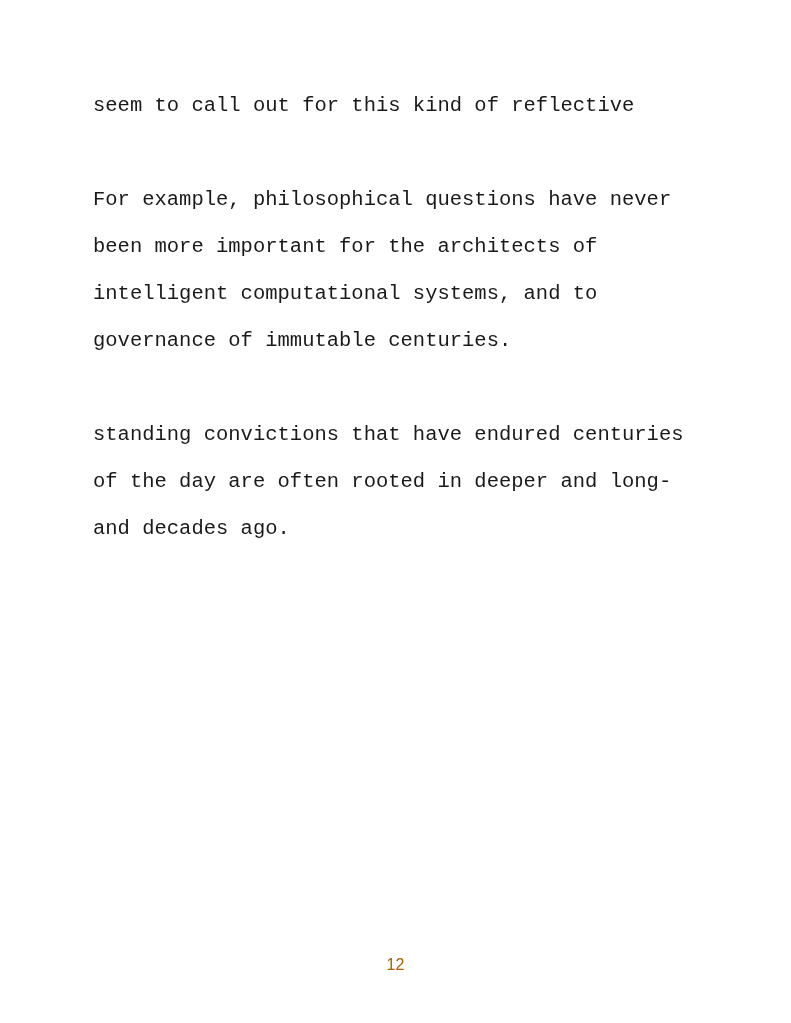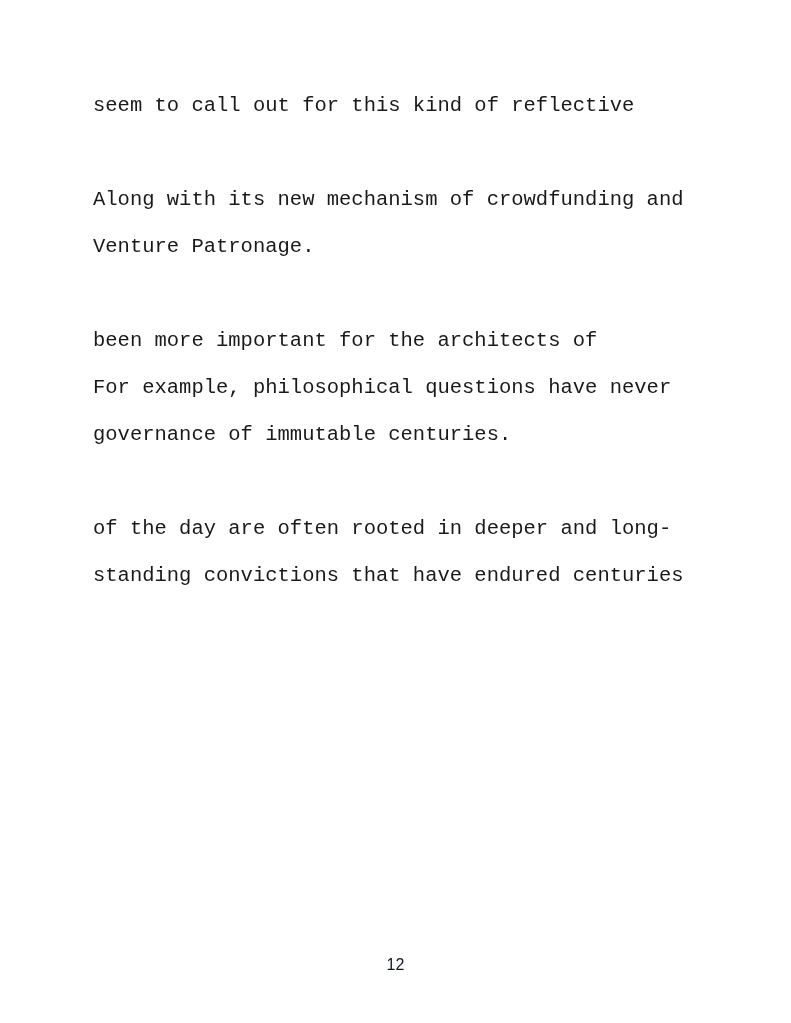--- a/index.html
+++ b/index.html
@@ -38,45 +38,43 @@
   }
   .page-number {
     position: absolute;
     left: 0;
     right: 0;
     top: 955px;
     text-align: center;
     font-family: "Liberation Sans", sans-serif;
     font-size: 16px;
     line-height: 20px;
-    color: #0f172a;
+    color: #a16207;
   }
 </style>
 </head>
 <body>
 
 <div class="page">
   <div class="content">
 
     <div class="para">
       <div class="line">seem to call out for this kind of reflective</div>
     </div>
 
-    <div class="para">
-      <div class="line">Along with its new mechanism of crowdfunding and</div>
-      <div class="line">Venture Patronage.</div>
-    </div>
 
     <div class="para">
+      <div class="line">For example, philosophical questions have never</div>
       <div class="line">been more important for the architects of</div>
-      <div class="line">For example, philosophical questions have never</div>
+      <div class="line">intelligent computational systems, and to</div>
       <div class="line">governance of immutable centuries.</div>
     </div>
 
     <div class="para">
+      <div class="line">standing convictions that have endured centuries</div>
       <div class="line">of the day are often rooted in deeper and long-</div>
-      <div class="line">standing convictions that have endured centuries</div>
+      <div class="line">and decades ago.</div>
     </div>
 
   </div>
 
   <div class="page-number">12</div>
 </div>
 
 </body></html>

